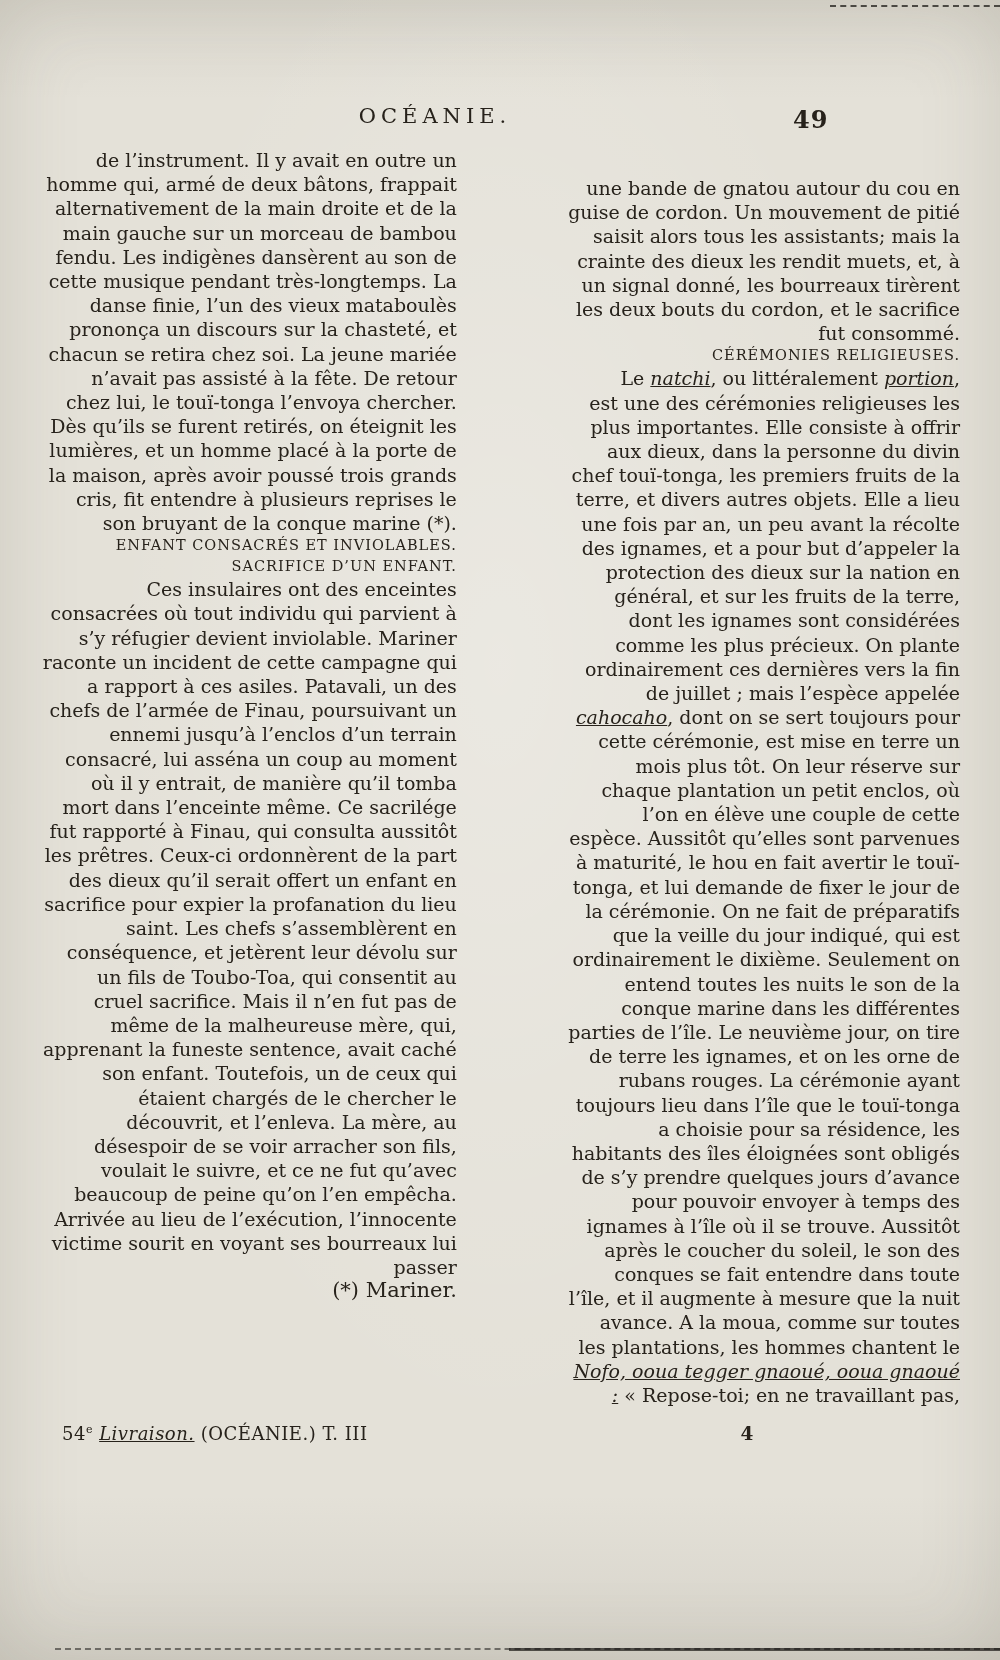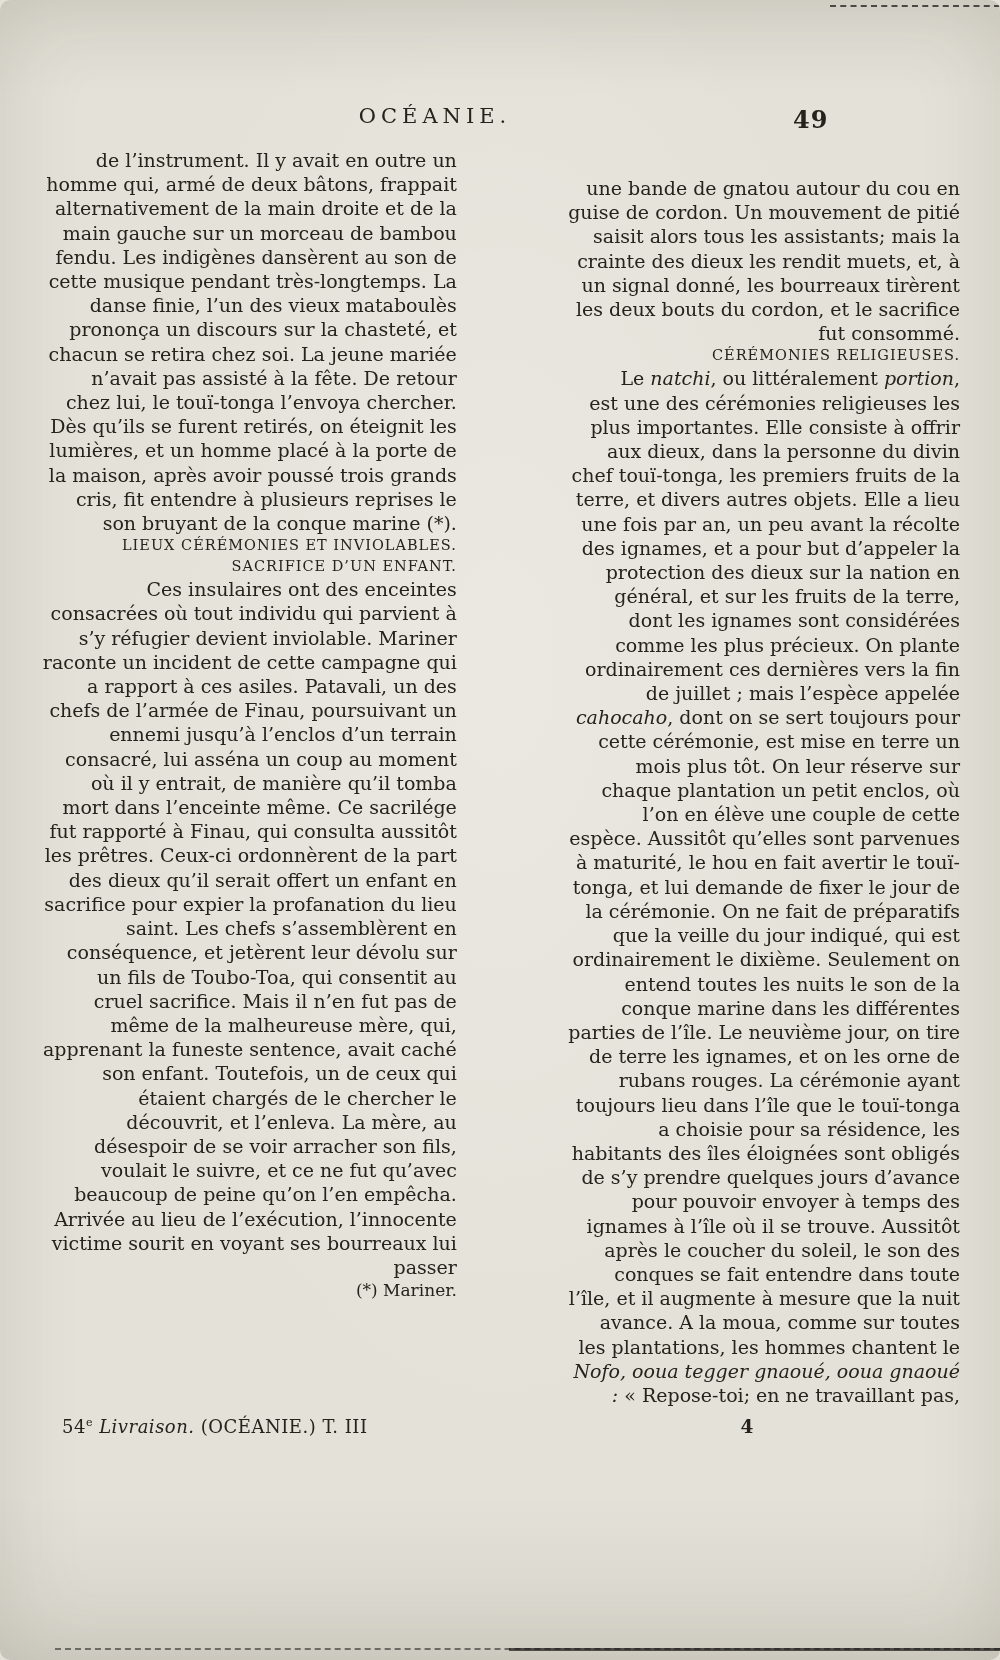--- a/index.html
+++ b/index.html
@@ -17,21 +17,20 @@
   }
   .page{
     position:relative;
     width:1000px;height:1660px;
     overflow:hidden;
     background:
       radial-gradient(ellipse at 50% 40%, rgba(255,255,255,0.25) 0%, rgba(255,255,255,0) 55%),
       linear-gradient(180deg, rgba(120,115,100,0.08) 0%, rgba(0,0,0,0) 6%, rgba(0,0,0,0) 90%, rgba(90,85,70,0.10) 100%),
       var(--paper);
     box-shadow:inset 0 0 80px rgba(100,92,75,0.18);
-    border-radius:10px;
   }
   .scan-line-top{
     position:absolute;top:5px;right:0;width:170px;height:0;
     border-top:2px dashed rgba(30,28,24,0.75);
   }
   .scan-line-bottom{
     position:absolute;bottom:10px;left:55px;right:0;height:0;
     border-top:2px dashed rgba(30,28,24,0.55);
   }
   .scan-line-bottom .heavy{
@@ -74,63 +73,63 @@
   .section-heading{
     text-align:center;
     font-size:14.5px;
     line-height:21px;
     letter-spacing:1px;
     margin:17px 28px 13px 28px;
     text-indent:0;
   }
   .footnote{
     margin-top:15px;
-    font-size:17px;
+    font-size:21px;
     line-height:22px;
     padding-left:24px;
     text-align:left;
   }
   .footer-row{
     display:flex;
     padding:0 40px 0 42px;
-    margin-top:9px;
+    margin-top:16px;
     font-size:18px;
   }
   .signature{
     width:420px;
     margin-right:86px;
     padding-left:20px;
     letter-spacing:0.5px;
   }
   .signature sup{font-size:11px;}
   .sheet-number{
     width:398px;
     text-align:center;
     font-weight:bold;
     font-size:18.5px;
   }
-  i{font-style:italic;}
+  i{font-style:italic;text-decoration:underline;}
 </style>
 </head>
 <body>
 
 <div class="page">
 
   <div class="scan-line-top"></div>
 
   <div class="header">
     <div class="running-title">OCÉANIE.</div>
     <div class="page-number">49</div>
   </div>
 
   <div class="columns">
 
     <div class="col col-left">
       <p>de l’instrument. Il y avait en outre un homme qui, armé de deux bâtons, frappait alternativement de la main droite et de la main gauche sur un morceau de bambou fendu. Les indigènes dansèrent au son de cette musique pendant très-longtemps. La danse finie, l’un des vieux mataboulès prononça un discours sur la chasteté, et chacun se retira chez soi. La jeune mariée n’avait pas assisté à la fête. De retour chez lui, le touï-tonga l’envoya chercher. Dès qu’ils se furent retirés, on éteignit les lumières, et un homme placé à la porte de la maison, après avoir poussé trois grands cris, fit entendre à plusieurs reprises le son bruyant de la conque marine (*).</p>
-      <p class="section-heading">LIEUX CÉRÉMONIES ET INVIOLABLES. SACRIFICE D’UN ENFANT.</p>
+      <p class="section-heading">ENFANT CONSACRÉS ET INVIOLABLES. SACRIFICE D’UN ENFANT.</p>
       <p class="indent">Ces insulaires ont des enceintes consacrées où tout individu qui parvient à s’y réfugier devient inviolable. Mariner raconte un incident de cette campagne qui a rapport à ces asiles. Patavali, un des chefs de l’armée de Finau, poursuivant un ennemi jusqu’à l’enclos d’un terrain consacré, lui asséna un coup au moment où il y entrait, de manière qu’il tomba mort dans l’enceinte même. Ce sacrilége fut rapporté à Finau, qui consulta aussitôt les prêtres. Ceux-ci ordonnèrent de la part des dieux qu’il serait offert un enfant en sacrifice pour expier la profanation du lieu saint. Les chefs s’assemblèrent en conséquence, et jetèrent leur dévolu sur un fils de Toubo-Toa, qui consentit au cruel sacrifice. Mais il n’en fut pas de même de la malheureuse mère, qui, apprenant la funeste sentence, avait caché son enfant. Toutefois, un de ceux qui étaient chargés de le chercher le découvrit, et l’enleva. La mère, au désespoir de se voir arracher son fils, voulait le suivre, et ce ne fut qu’avec beaucoup de peine qu’on l’en empêcha. Arrivée au lieu de l’exécution, l’innocente victime sourit en voyant ses bourreaux lui passer</p>
       <p class="footnote">(*) Mariner.</p>
     </div>
 
     <div class="col col-right">
       <p>une bande de gnatou autour du cou en guise de cordon. Un mouvement de pitié saisit alors tous les assistants; mais la crainte des dieux les rendit muets, et, à un signal donné, les bourreaux tirèrent les deux bouts du cordon, et le sacrifice fut consommé.</p>
       <p class="section-heading">CÉRÉMONIES RELIGIEUSES.</p>
       <p class="indent"><span>Le </span><i>natchi</i><span>, ou littéralement </span><i>portion</i><span>, est une des cérémonies religieuses les plus importantes. Elle consiste à offrir aux dieux, dans la personne du divin chef touï-tonga, les premiers fruits de la terre, et divers autres objets. Elle a lieu une fois par an, un peu avant la récolte des ignames, et a pour but d’appeler la protection des dieux sur la nation en général, et sur les fruits de la terre, dont les ignames sont considérées comme les plus précieux. On plante ordinairement ces dernières vers la fin de juillet ; mais l’espèce appelée </span><i>cahocaho</i><span>, dont on se sert toujours pour cette cérémonie, est mise en terre un mois plus tôt. On leur réserve sur chaque plantation un petit enclos, où l’on en élève une couple de cette espèce. Aussitôt qu’elles sont parvenues à maturité, le hou en fait avertir le touï-tonga, et lui demande de fixer le jour de la cérémonie. On ne fait de préparatifs que la veille du jour indiqué, qui est ordinairement le dixième. Seulement on entend toutes les nuits le son de la conque marine dans les différentes parties de l’île. Le neuvième jour, on tire de terre les ignames, et on les orne de rubans rouges. La cérémonie ayant toujours lieu dans l’île que le touï-tonga a choisie pour sa résidence, les habitants des îles éloignées sont obligés de s’y prendre quelques jours d’avance pour pouvoir envoyer à temps des ignames à l’île où il se trouve. Aussitôt après le coucher du soleil, le son des conques se fait entendre dans toute l’île, et il augmente à mesure que la nuit avance. A la moua, comme sur toutes les plantations, les hommes chantent le </span><i>Nofo, ooua tegger gnaoué, ooua gnaoué :</i><span> « Repose-toi; en ne travaillant pas,</span></p>
     </div>
 

